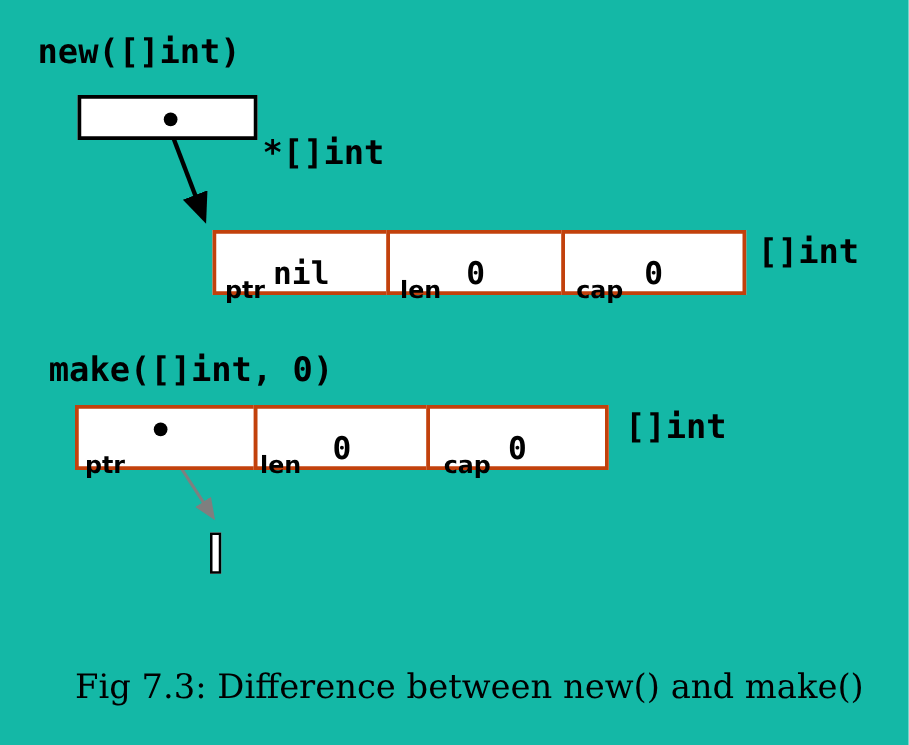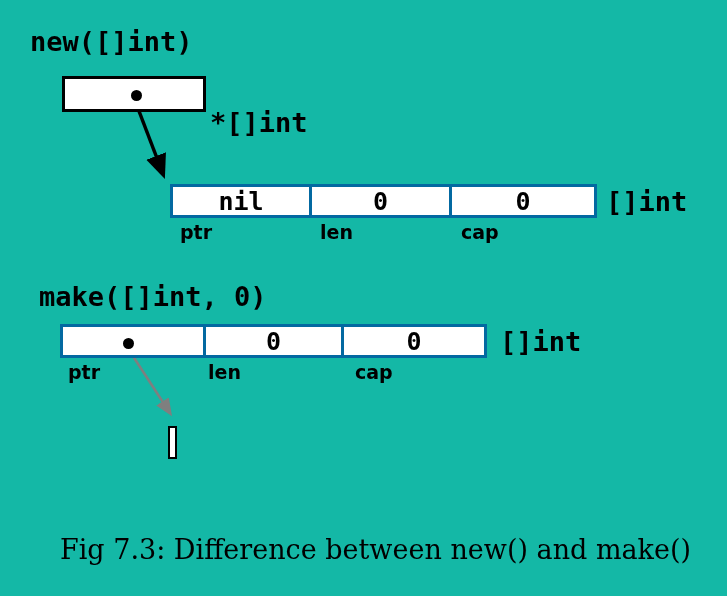--- a/index.html
+++ b/index.html
@@ -23,26 +23,26 @@
     position: absolute;
     border: 3px solid #000;
     background: #fff;
     box-sizing: border-box;
   }
   .slice-struct {
     position: absolute;
     display: flex;
   }
   .cell {
-    border: 3px solid #0369a1;
+    border: 3px solid #c2410c;
     background: #fff;
     box-sizing: border-box;
-    height: 34px;
+    height: 52px;
     display: flex;
-    align-items: center;
+    align-items: flex-end;
     justify-content: center;
     font-size: 25px;
     font-family: "DejaVu Sans Mono", monospace;
     font-weight: bold;
     color: #000;
     position: relative;
   }
   .cell + .cell { margin-left: -3px; }
   .dot {
     position: absolute;

